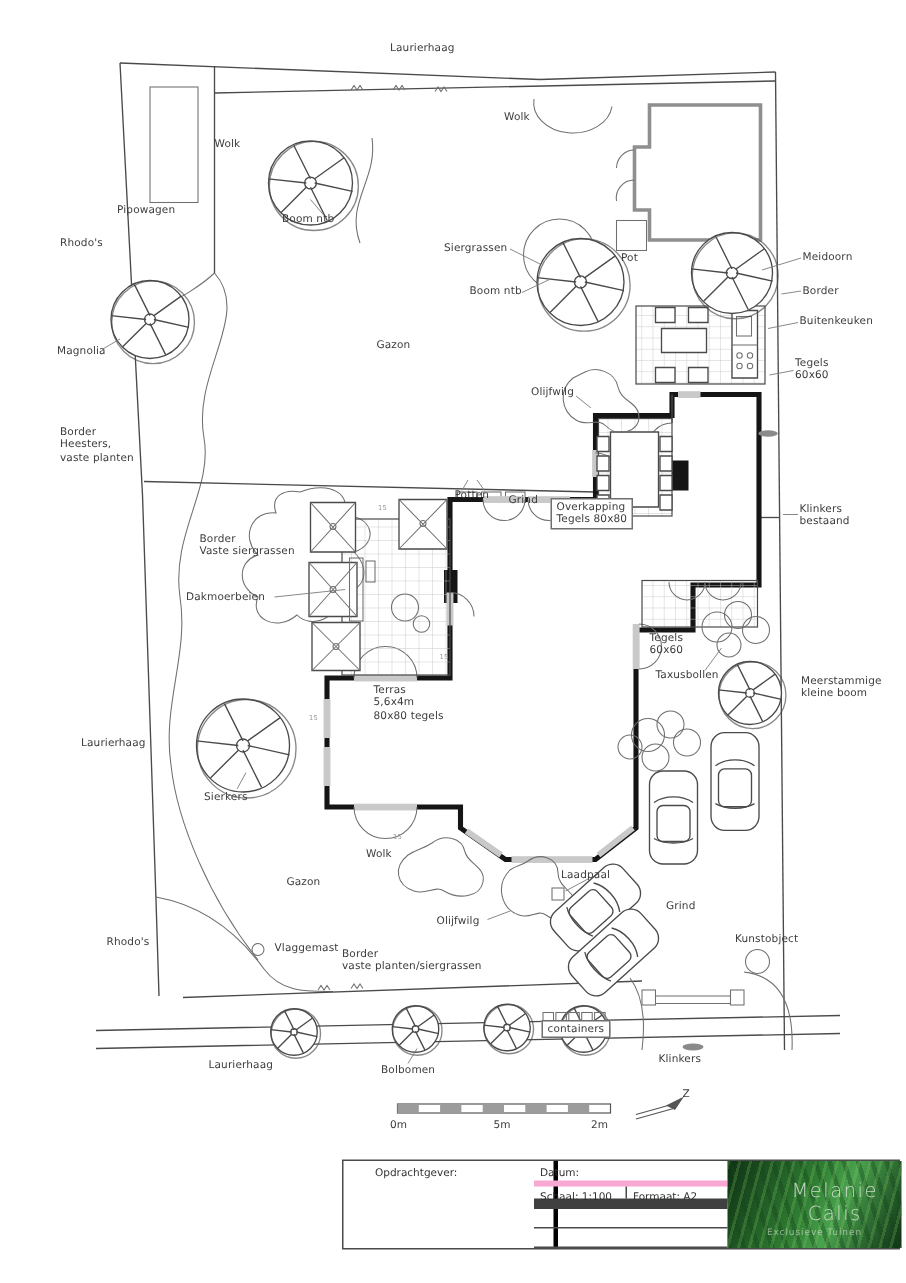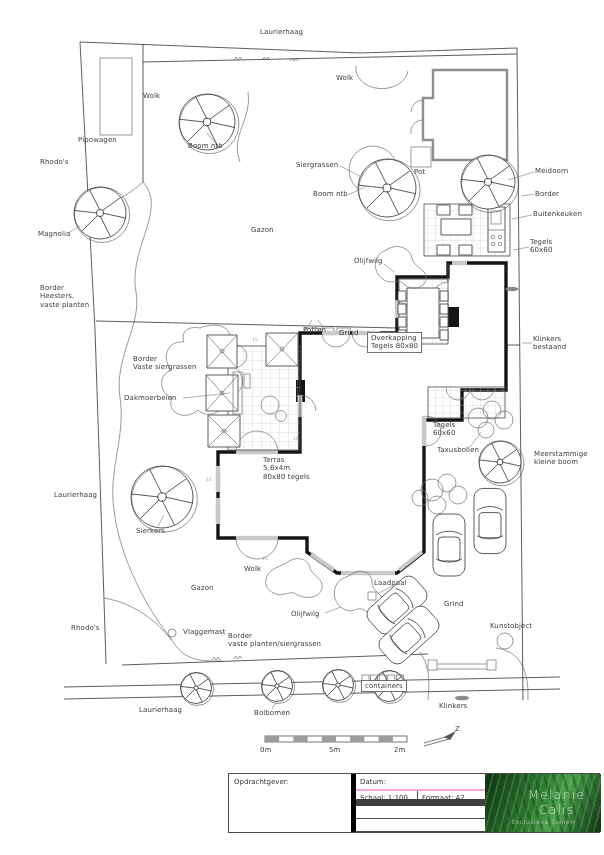--- a/index.html
+++ b/index.html
@@ -23,24 +23,24 @@
 
   
   .plan-label { position:absolute; font-size:7px; line-height:1.2; color:var(--text);
                 white-space:pre-line; letter-spacing:.1px; }
   .plan-label.boxed { border:1px solid #6f6f6f; padding:1px 3px; background:#fff; }
   .plan-label.tiny { font-size:4.5px; color:#9a9a9a; }
 
   
   .titleblock { position:absolute; left:228px; top:773px; width:372px; height:60px;
                 border:1.2px solid #4a4a4a; background:#fff; font-size:7px; color:#333; }
-  .tb-left { position:absolute; left:0; top:0; width:127px; height:100%;
-             border-right:5px solid #000000; padding:4px 0 0 5px; }
+  .tb-left { position:absolute; left:16px; top:0; width:127px; height:100%;
+             border-right:3px solid #000000; padding:4px 0 0 5px; }
   .tb-mid  { position:absolute; left:127px; top:0; width:129px; height:100%; }
-  .tb-row-datum { height:17px; border-bottom:2px solid #f9a8d4; padding:4px 0 0 4px; }
+  .tb-row-datum { height:17px; border-bottom:4px solid #f9a8d4; padding:4px 0 0 4px; }
   .tb-row-2 { height:15px; border-bottom:7px solid #404040; display:flex; }
   .tb-schaal { width:62px; border-right:1px solid #4a4a4a; padding:3px 0 0 4px; }
   .tb-formaat { flex:1; padding:3px 0 0 4px; }
   .tb-row-e { height:13px; border-bottom:1px solid #4a4a4a; }
   .tb-logo { position:absolute; left:256px; top:0; width:116px; height:100%; overflow:hidden;
              background:
                repeating-linear-gradient(105deg, rgba(140,210,110,.22) 0 2px, rgba(0,0,0,0) 2px 7px),
                repeating-linear-gradient(72deg, rgba(20,70,25,.38) 0 3px, rgba(0,0,0,0) 3px 9px),
                linear-gradient(115deg, var(--logo-a), #2f7d33 45%, #4aa24e 62%, var(--logo-a)); }
   .logo-title { font-size:13px; color:#d9e3d6; opacity:.88; text-align:center; margin-top:13px;
@@ -312,21 +312,21 @@
       <div class="plan-label" style="left: 533px; top: 335px;">Klinkers
 bestaand</div>
       <div class="plan-label" style="left: 133px; top: 355px;">Border
 Vaste siergrassen</div>
       <div class="plan-label" style="left: 124px; top: 394px;">Dakmoerbeien</div>
       <div class="plan-label" style="left: 433px; top: 421px;">Tegels
 60x60</div>
       <div class="plan-label" style="left: 437px; top: 446px;">Taxusbollen</div>
       <div class="plan-label" style="left: 534px; top: 450px;">Meerstammige
 kleine boom</div>
-      <div class="plan-label" style="left: 263px; top: 456px;">Terras
+      <div class="plan-label" style="left: 249px; top: 456px;">Terras
 5,6x4m
 80x80 tegels</div>
       <div class="plan-label" style="left: 54px; top: 491px;">Laurierhaag</div>
       <div class="plan-label" style="left: 136px; top: 527px;">Sierkers</div>
       <div class="plan-label" style="left: 244px; top: 565px;">Wolk</div>
       <div class="plan-label" style="left: 191px; top: 584px;">Gazon</div>
       <div class="plan-label" style="left: 374px; top: 579px;">Laadpaal</div>
       <div class="plan-label" style="left: 291px; top: 610px;">Olijfwilg</div>
       <div class="plan-label" style="left: 444px; top: 600px;">Grind</div>
       <div class="plan-label" style="left: 71px; top: 624px;">Rhodo's</div>

